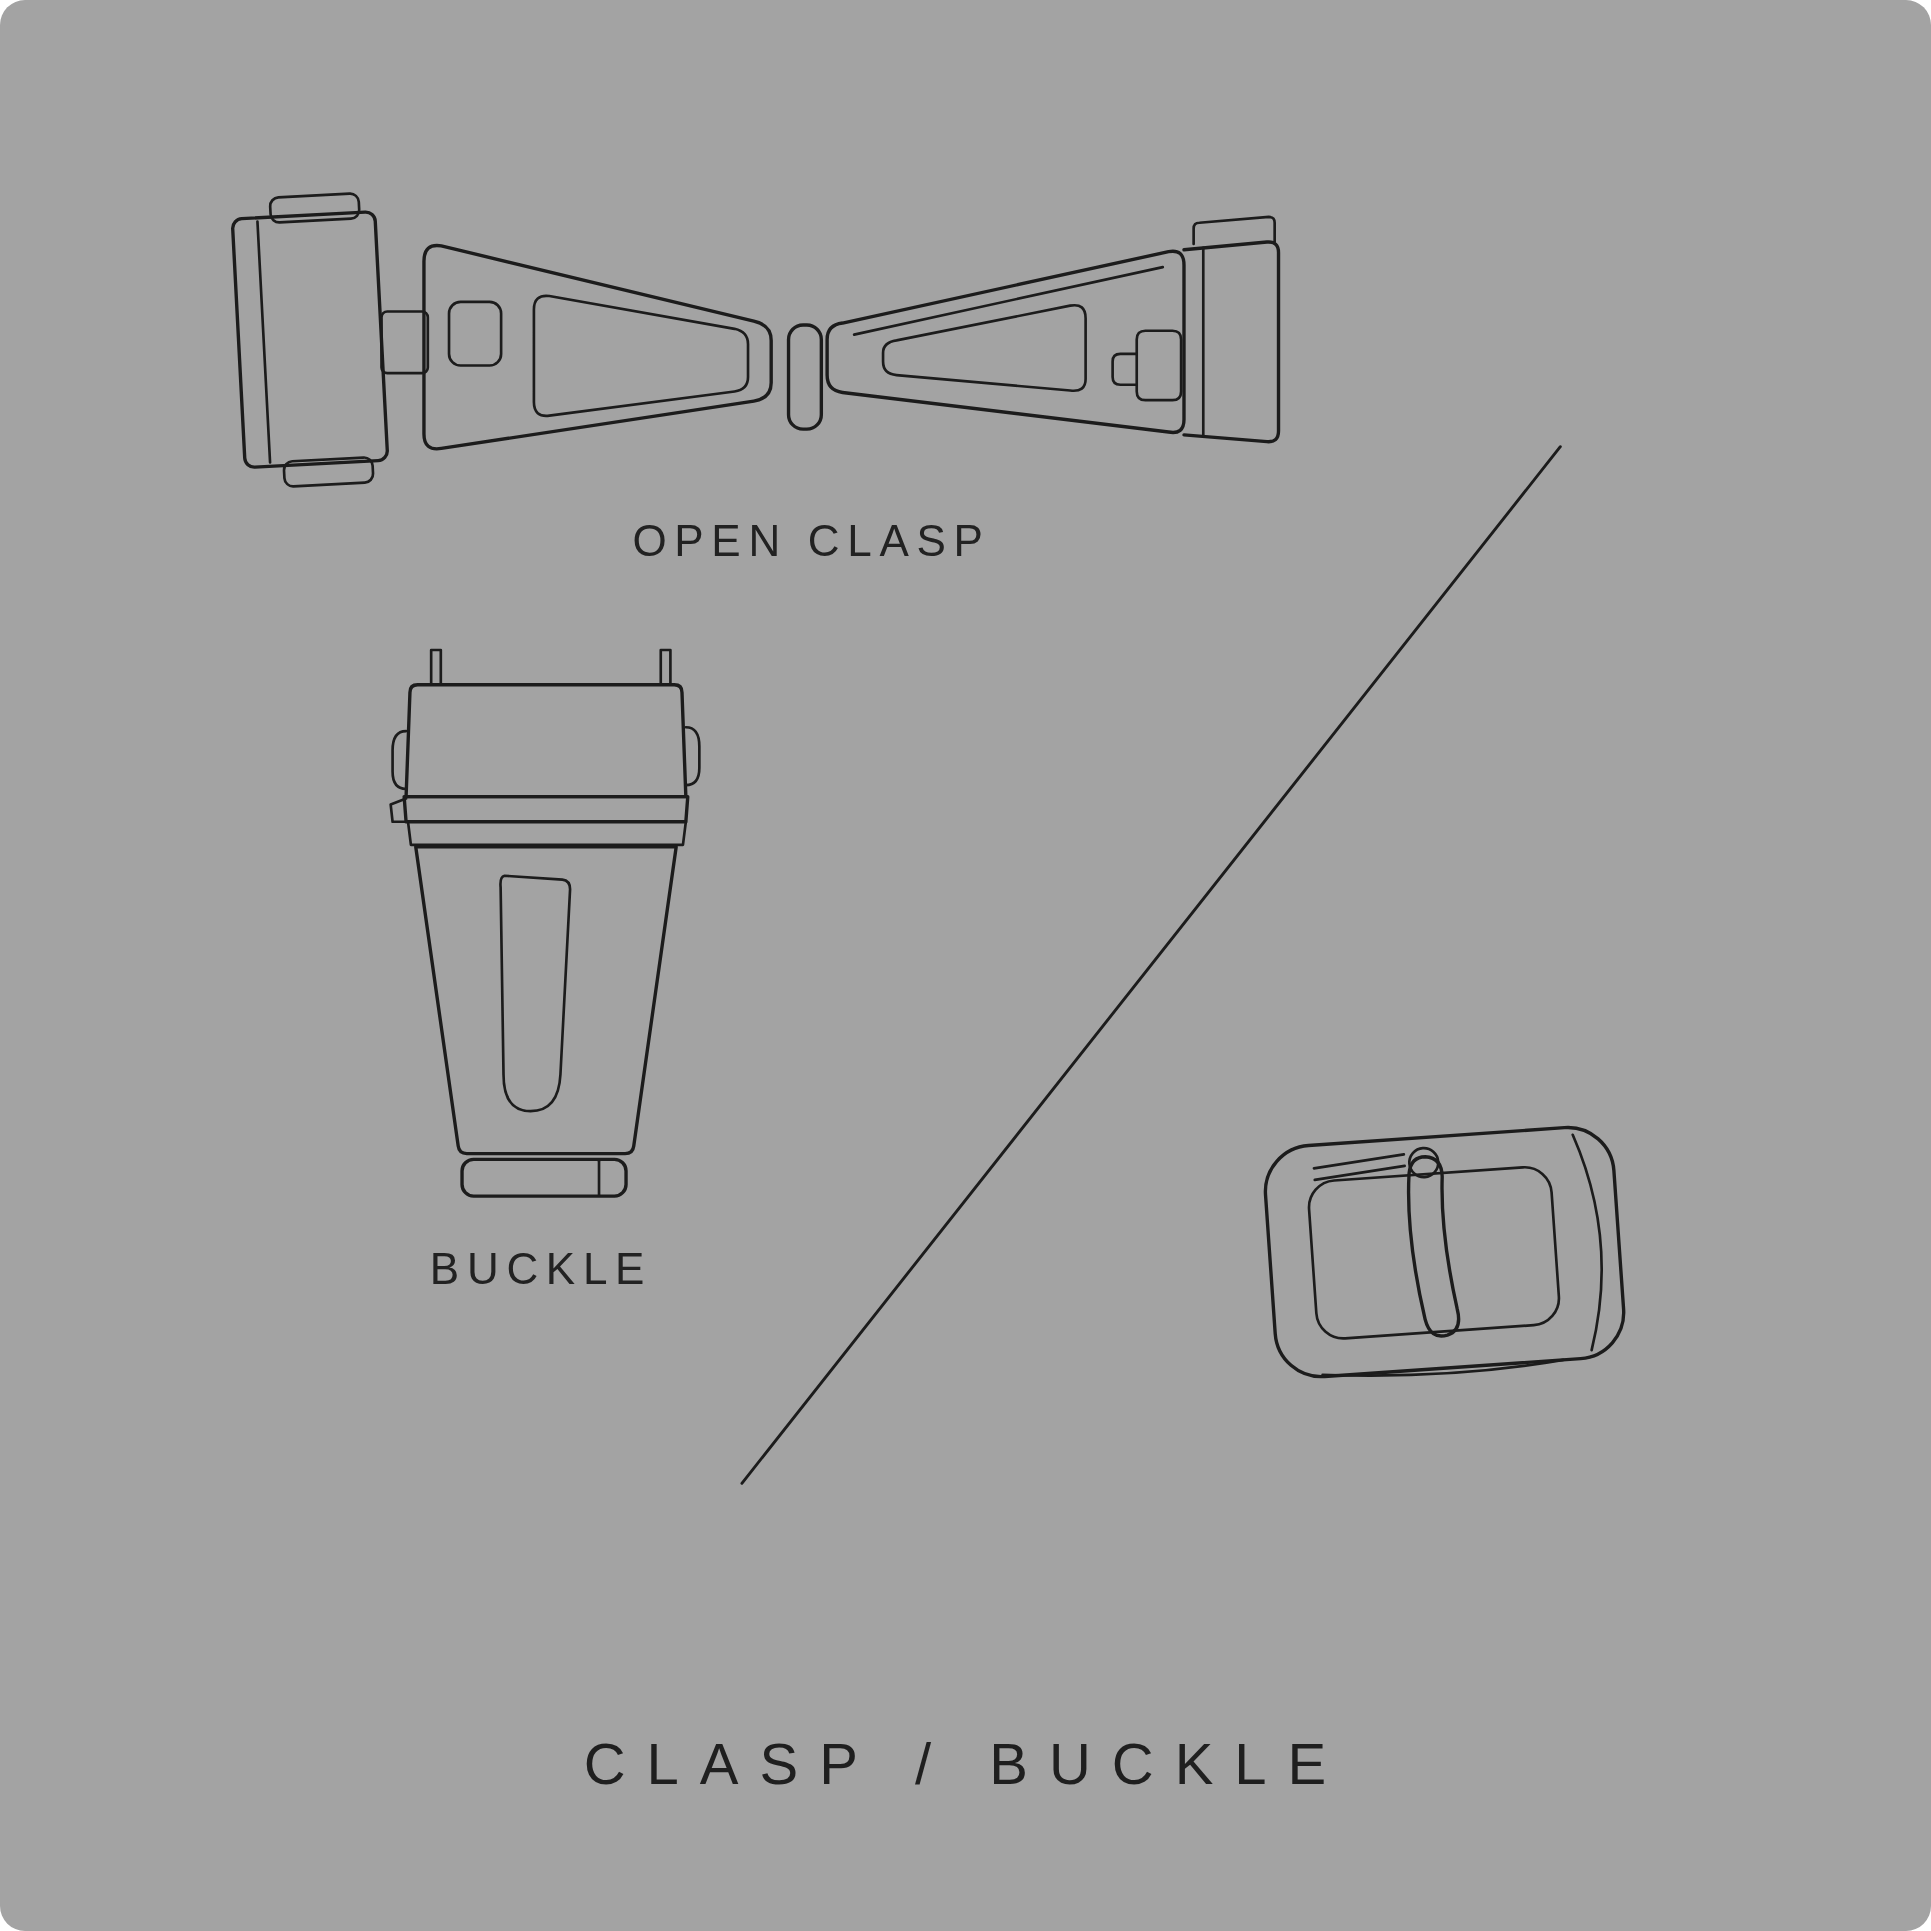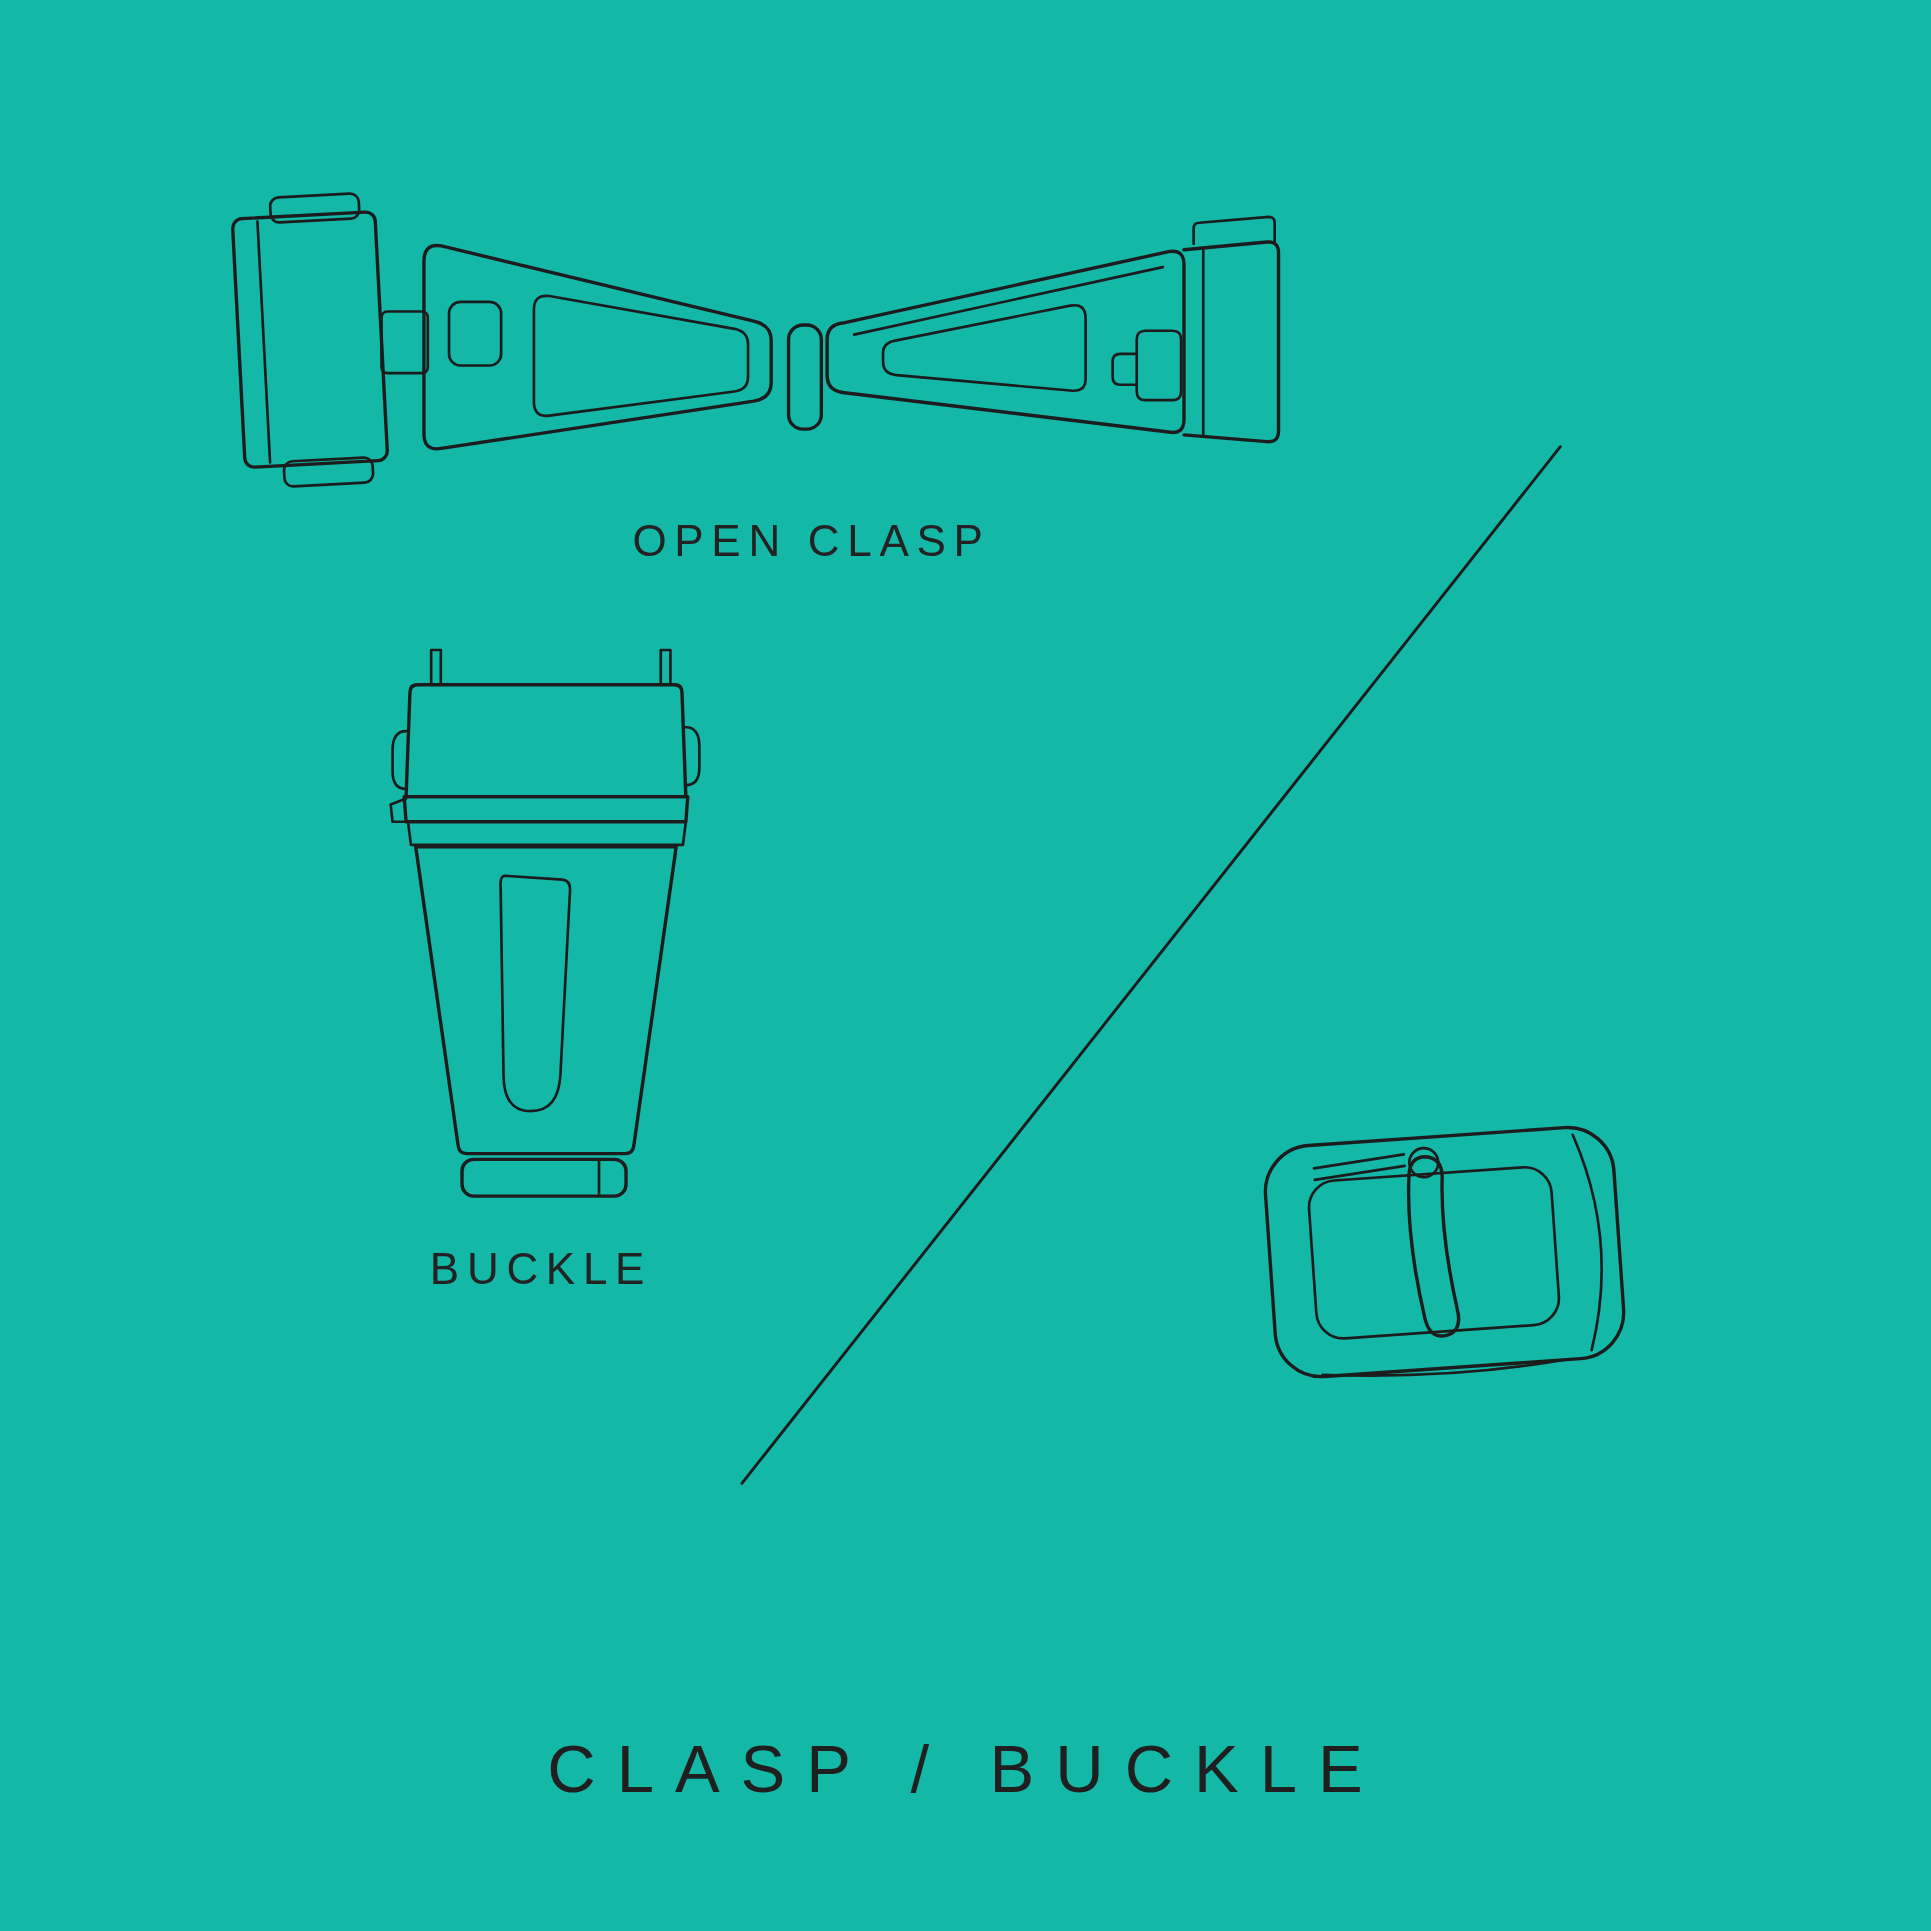--- a/index.html
+++ b/index.html
@@ -5,22 +5,23 @@
   html, body {
     margin: 0;
     padding: 0;
     background: #ffffff;
     font-family: "Liberation Sans", sans-serif;
   }
   .canvas {
     position: relative;
     width: 1931px;
     height: 1931px;
-    background: #14b8a6;
+    background: #a3a3a3;
     overflow: hidden;
+    border-radius: 25px;
   }
   .abs { position: absolute; }
   svg.illus { display: block; overflow: visible; }
   .ln {
     fill: none;
     stroke: #1c1c1c;
     stroke-width: 3.5;
     stroke-linecap: round;
     stroke-linejoin: round;
   }
@@ -28,21 +29,21 @@
   .label {
     color: #222222;
     font-size: 44px;
     letter-spacing: 7.7px;
     font-weight: 400;
     text-align: center;
     white-space: nowrap;
   }
   .title {
     color: #1f1f1f;
-    font-size: 67px;
+    font-size: 58px;
     letter-spacing: 21px;
     font-weight: 300;
     text-align: center;
     width: 100%;
     white-space: nowrap;
   }
 </style>
 </head>
 <body>
 

